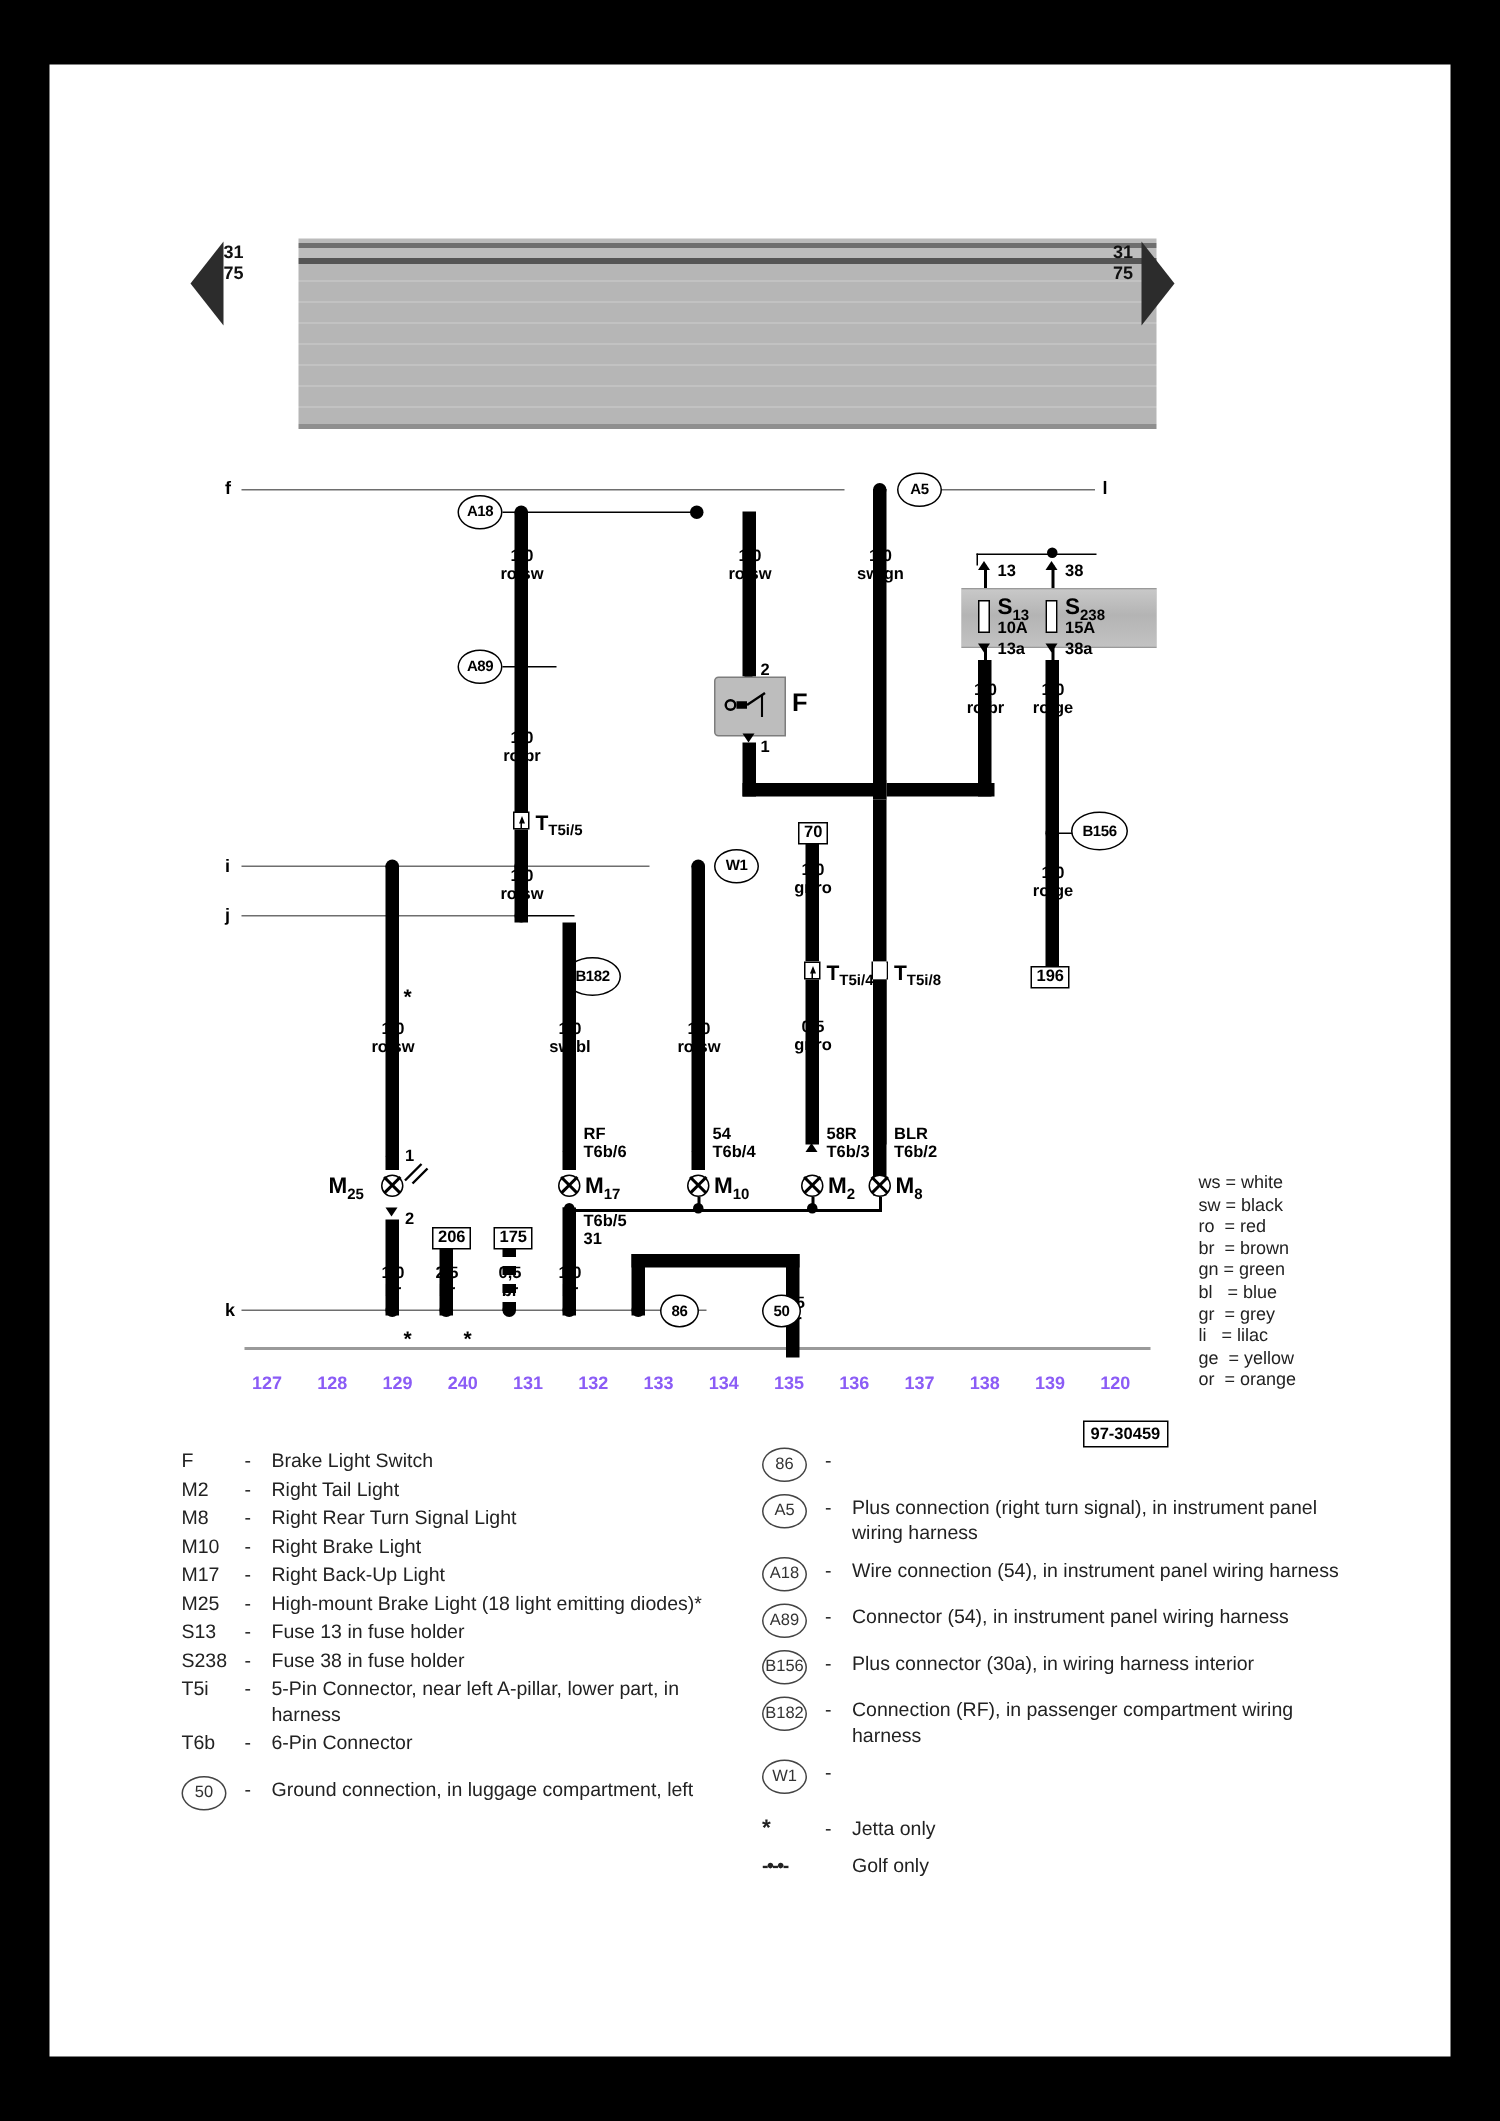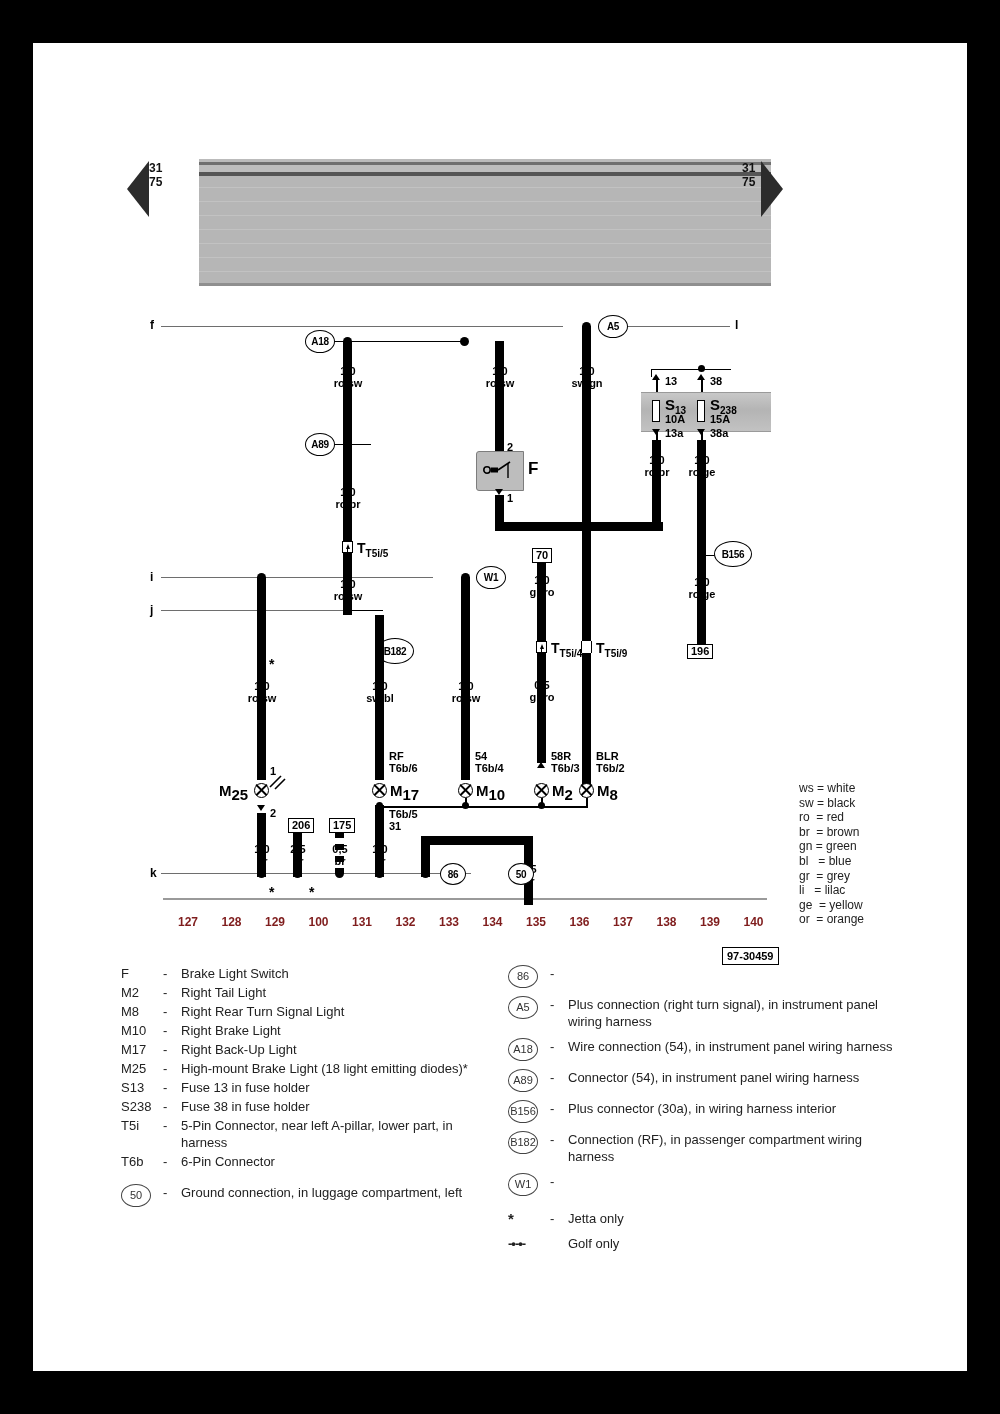--- a/index.html
+++ b/index.html
@@ -87,21 +87,21 @@
     border:1.6px solid #000;background:#fff;box-sizing:border-box;
   }
   .lamp:before,.lamp:after{
     content:"";position:absolute;left:-1px;top:5.2px;width:15px;height:1.6px;background:#000;
   }
   .lamp:before{transform:rotate(45deg);}
   .lamp:after{transform:rotate(-45deg);}
   .mlabel{
     position:absolute;font-size:15px;font-weight:bold;color:#000;white-space:nowrap;
   }
-  .mlabel sub{font-size:15px;font-weight:bold;}
+  .mlabel sub{font-size:10px;font-weight:bold;}
   .conn{
     position:absolute;width:11px;height:12px;border:1.4px solid #000;background:#fff;
     box-sizing:border-box;
   }
   .conn:after{
     content:"";position:absolute;left:3px;top:2px;width:0;height:0;
     border-left:2.5px solid transparent;border-right:2.5px solid transparent;
     border-bottom:5px solid #000;
   }
   .conn:before{
@@ -154,21 +154,21 @@
   .circkey{
     width:30px;height:23px;border:1.2px solid #444;border-radius:50%;
     display:flex;align-items:center;justify-content:center;font-size:11px;color:#333;
     box-sizing:border-box;
   }
   .colorlist{position:absolute;font-size:12px;color:#222;line-height:14.6px;white-space:pre;}
   #codebox{
     position:absolute;border:1.3px solid #000;background:#fff;
     font-size:11px;font-weight:bold;padding:2px 4px;color:#000;
   }
-  .numrow{position:absolute;font-size:12px;font-weight:bold;color:#7f1d1d;text-align:right;}
+  .numrow{position:absolute;font-size:12px;font-weight:bold;color:#8b5cf6;text-align:left;}
   .golfdash{display:inline-block;letter-spacing:-1px;font-weight:bold;font-size:13px;}
 </style>
 </head>
 <body>
 
 <div id="page">
   <div id="sheet">
 
     <div id="band"></div>
     <div class="band-lbl" style="left:116px;top:119px;">31</div>
@@ -252,21 +252,21 @@
     <div class="dot" style="left:549px;top:279px;"></div>
     <div class="circ" style="left:565px;top:272px;width:30px;height:23px;">A5</div>
     <div class="wire" style="left:549px;top:283px;width:9px;height:471px;"></div>
     <div class="wlabel" style="left:524px;top:322px;width:60px;">1,0</div>
     <div class="wlabel" style="left:524px;top:334px;width:60px;">sw/gn</div>
 
     <div class="abs" style="left:549px;top:477px;width:9px;height:13px;background:#fff;"></div>
     <div class="wire" style="left:549px;top:477px;width:9px;height:13px;"></div>
 
     <div class="conn" style="left:548px;top:598px;"></div>
-    <div class="tlabel" style="left:563px;top:597px;">T<sub>T5i/9</sub></div>
+    <div class="tlabel" style="left:563px;top:597px;">T<sub>T5i/8</sub></div>
     <div class="abs" style="left:549px;top:598px;width:9px;height:12px;background:#fff;"></div>
 
     <div class="thinblk" style="left:618px;top:326px;width:80px;"></div>
     <div class="thinblk" style="left:618px;top:326px;width:1px;height:8px;"></div>
     <div class="dot" style="left:665px;top:322px;width:7px;height:7px;"></div>
 
     <div class="stem" style="left:623px;top:334px;height:16px;"></div>
     <div class="arrw-up" style="left:619px;top:331px;"></div>
     <div class="plain" style="left:632px;top:332px;">13</div>
 
@@ -408,31 +408,31 @@
     <div class="wlabel" style="left:466px;top:820px;width:60px;">2,5</div>
     <div class="wlabel" style="left:466px;top:832px;width:60px;">br</div>
     <div class="dot" style="left:388px;top:826px;"></div>
     <div class="circ" style="left:407px;top:820px;width:26px;height:22px;font-size:10px;">86</div>
     <div class="circ" style="left:475px;top:820px;width:26px;height:22px;font-size:10px;">50</div>
 
     <div id="gridnums">
         <div class="numrow" style="left: 135px; top: 872px; width: 30px;">127</div>
         <div class="numrow" style="left: 178.5px; top: 872px; width: 30px;">128</div>
         <div class="numrow" style="left: 222px; top: 872px; width: 30px;">129</div>
-        <div class="numrow" style="left: 265.5px; top: 872px; width: 30px;">100</div>
+        <div class="numrow" style="left: 265.5px; top: 872px; width: 30px;">240</div>
         <div class="numrow" style="left: 309px; top: 872px; width: 30px;">131</div>
         <div class="numrow" style="left: 352.5px; top: 872px; width: 30px;">132</div>
         <div class="numrow" style="left: 396px; top: 872px; width: 30px;">133</div>
         <div class="numrow" style="left: 439.5px; top: 872px; width: 30px;">134</div>
         <div class="numrow" style="left: 483px; top: 872px; width: 30px;">135</div>
         <div class="numrow" style="left: 526.5px; top: 872px; width: 30px;">136</div>
         <div class="numrow" style="left: 570px; top: 872px; width: 30px;">137</div>
         <div class="numrow" style="left: 613.5px; top: 872px; width: 30px;">138</div>
         <div class="numrow" style="left: 657px; top: 872px; width: 30px;">139</div>
-        <div class="numrow" style="left: 700.5px; top: 872px; width: 30px;">140</div>
+        <div class="numrow" style="left: 700.5px; top: 872px; width: 30px;">120</div>
       </div>
     <div id="codebox" style="left:689px;top:904px;">97-30459</div>
 
     <div class="colorlist" style="left:766px;top:738px;">ws = white
 sw = black
 ro  = red
 br  = brown
 gn = green
 bl   = blue
 gr  = grey

